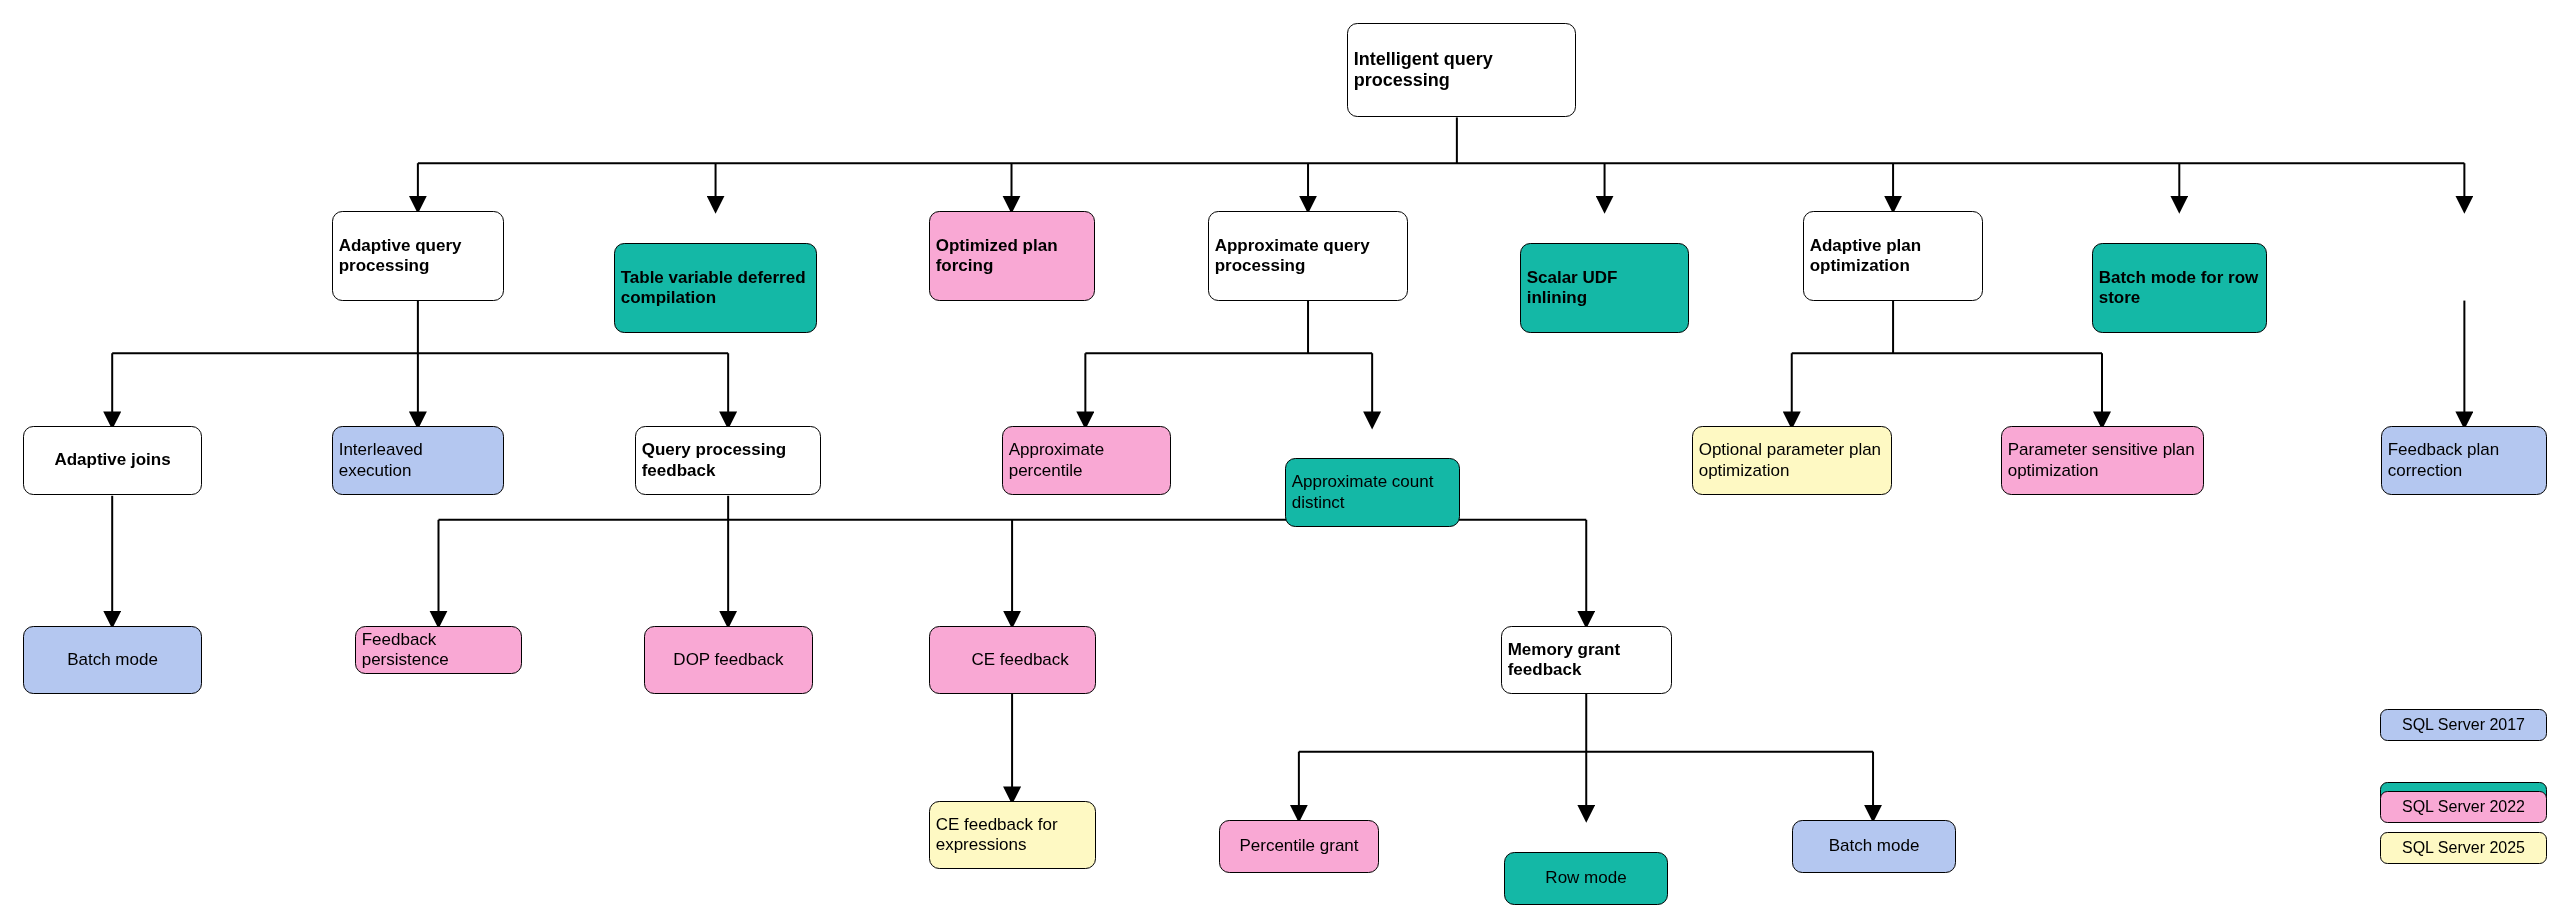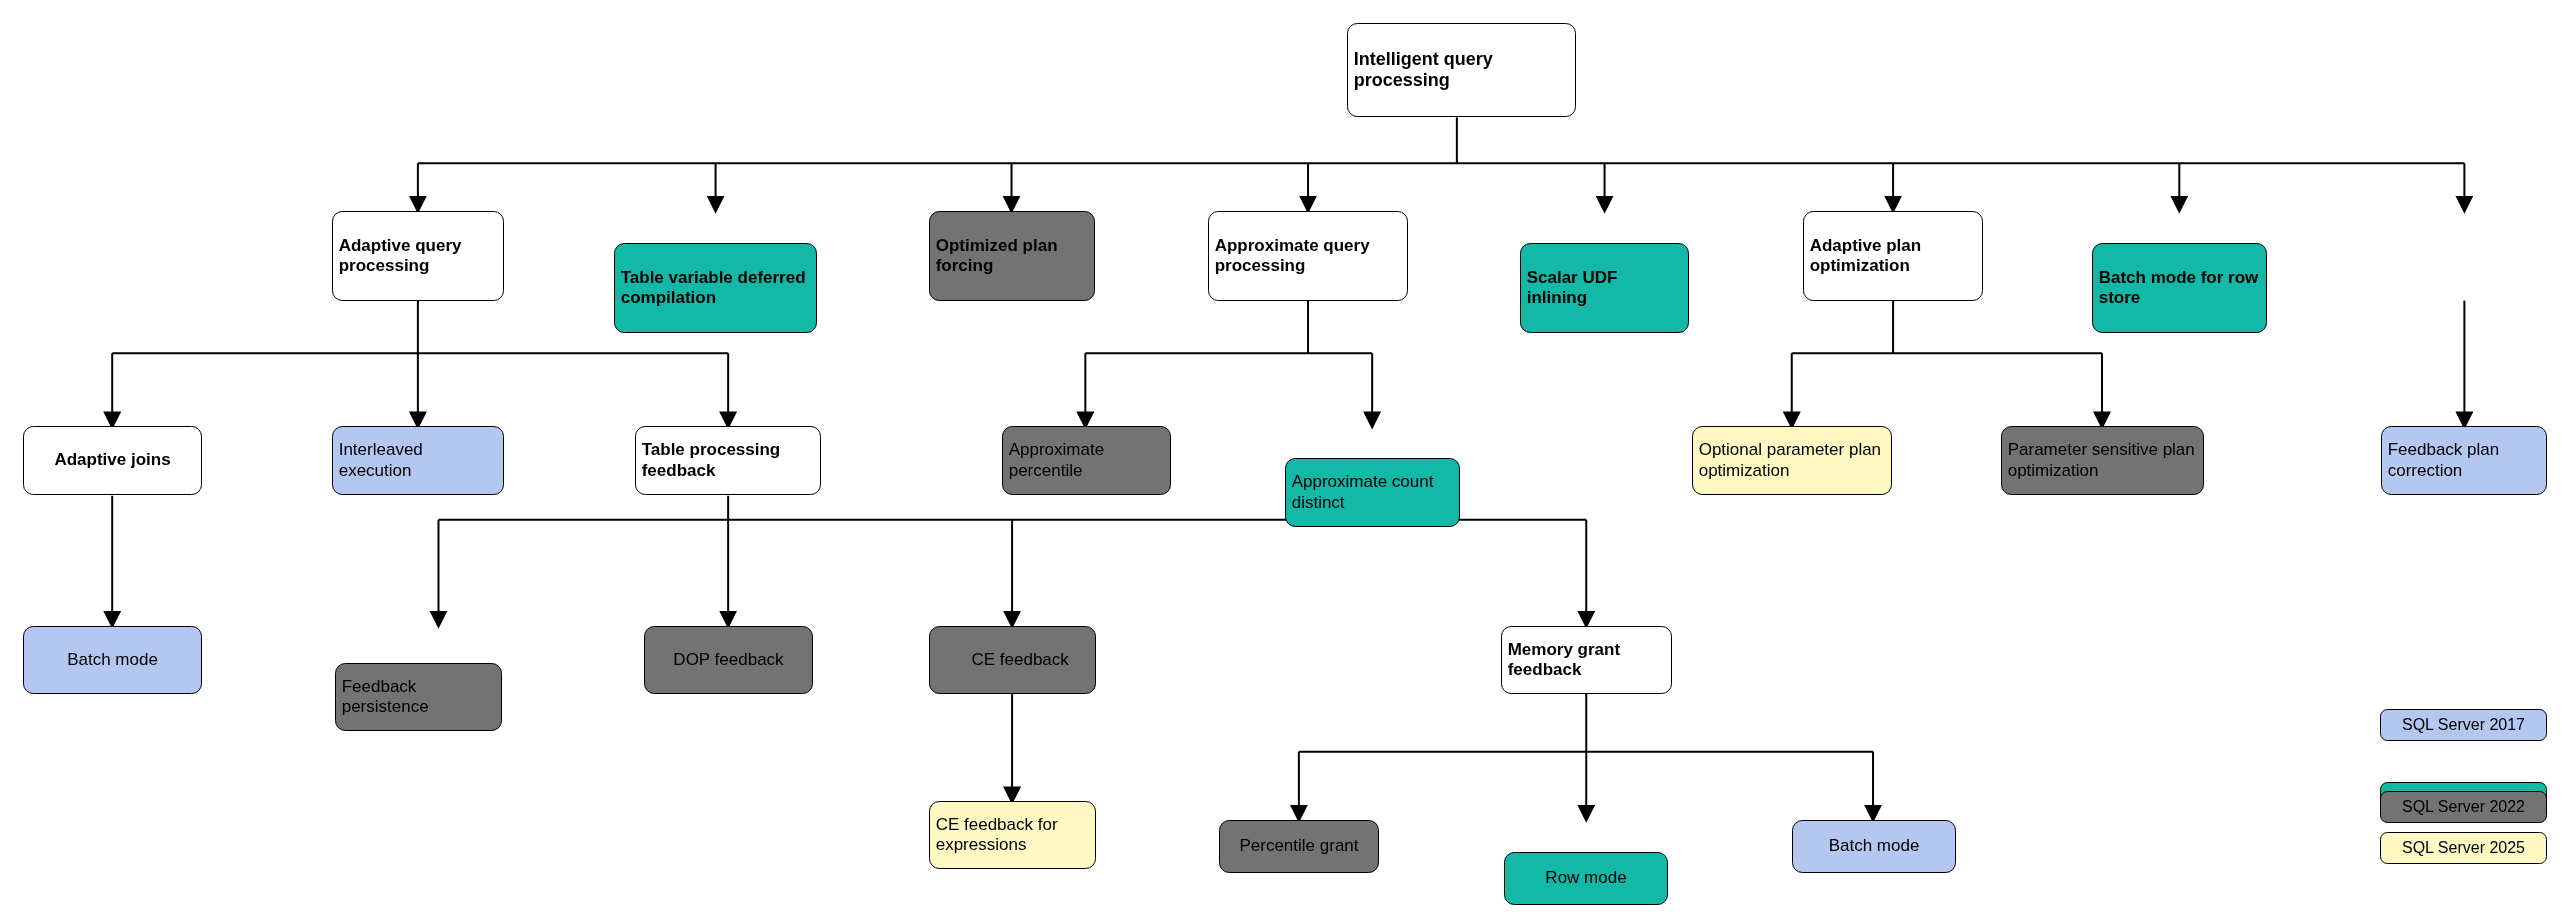--- a/index.html
+++ b/index.html
@@ -51,21 +51,21 @@
   }
   .node.lvl2 {
     font-weight: bold;
   }
   .node.plain {
     font-weight: normal;
   }
   .fill-white  { background: #ffffff; }
   .fill-blue   { background: #b4c7f0; }
   .fill-gray   { background: #14b8a6; margin-top: 32px; }
-  .fill-amber  { background: #737373; }
+  .fill-amber  { background: #f9a8d4; }
   .fill-green  { background: #fef9c3; }
 
   .legend {
     position: absolute;
     z-index: 4;
   }
   .legend-item {
     position: absolute;
     box-sizing: border-box;
     border: 1.4px solid #000000;
@@ -175,21 +175,21 @@
 
   <div class="node lvl2 fill-white" style="left:23px; top:426px; width:179px; height:69px;">
     <span>Adaptive joins</span>
   </div>
 
   <div class="node plain fill-blue" style="left:332px; top:426px; width:172px; height:69px;">
     <span>Interleaved execution</span>
   </div>
 
   <div class="node lvl2 fill-white" style="left:635px; top:426px; width:186px; height:69px;">
-    <span>Table processing feedback</span>
+    <span>Query processing feedback</span>
   </div>
 
   <div class="node plain fill-amber" style="left:1002px; top:426px; width:169px; height:69px;">
     <span>Approximate percentile</span>
   </div>
 
   <div class="node plain fill-gray" style="left:1285px; top:426px; width:175px; height:69px;">
     <span>Approximate count distinct</span>
   </div>
 
@@ -202,21 +202,21 @@
   </div>
 
   <div class="node plain fill-blue" style="left:2381px; top:426px; width:166px; height:69px;">
     <span>Feedback plan correction</span>
   </div>
 
   <div class="node plain fill-blue" style="left:23px; top:626px; width:179px; height:68px;">
     <span>Batch mode</span>
   </div>
 
-  <div class="node plain fill-amber" style="left:335px; top:626px; width:167px; height:68px;margin-top:37px;">
+  <div class="node plain fill-amber" style="left:355px; top:626px; width:167px; height:48px;">
     <span>Feedback persistence</span>
   </div>
 
   <div class="node plain fill-amber" style="left:644px; top:626px; width:169px; height:68px;">
     <span>DOP feedback</span>
   </div>
 
   <div class="node plain fill-amber" style="left:929px; top:626px; width:167px; height:68px;padding-left:21px;">
     <span>CE feedback</span>
   </div>

